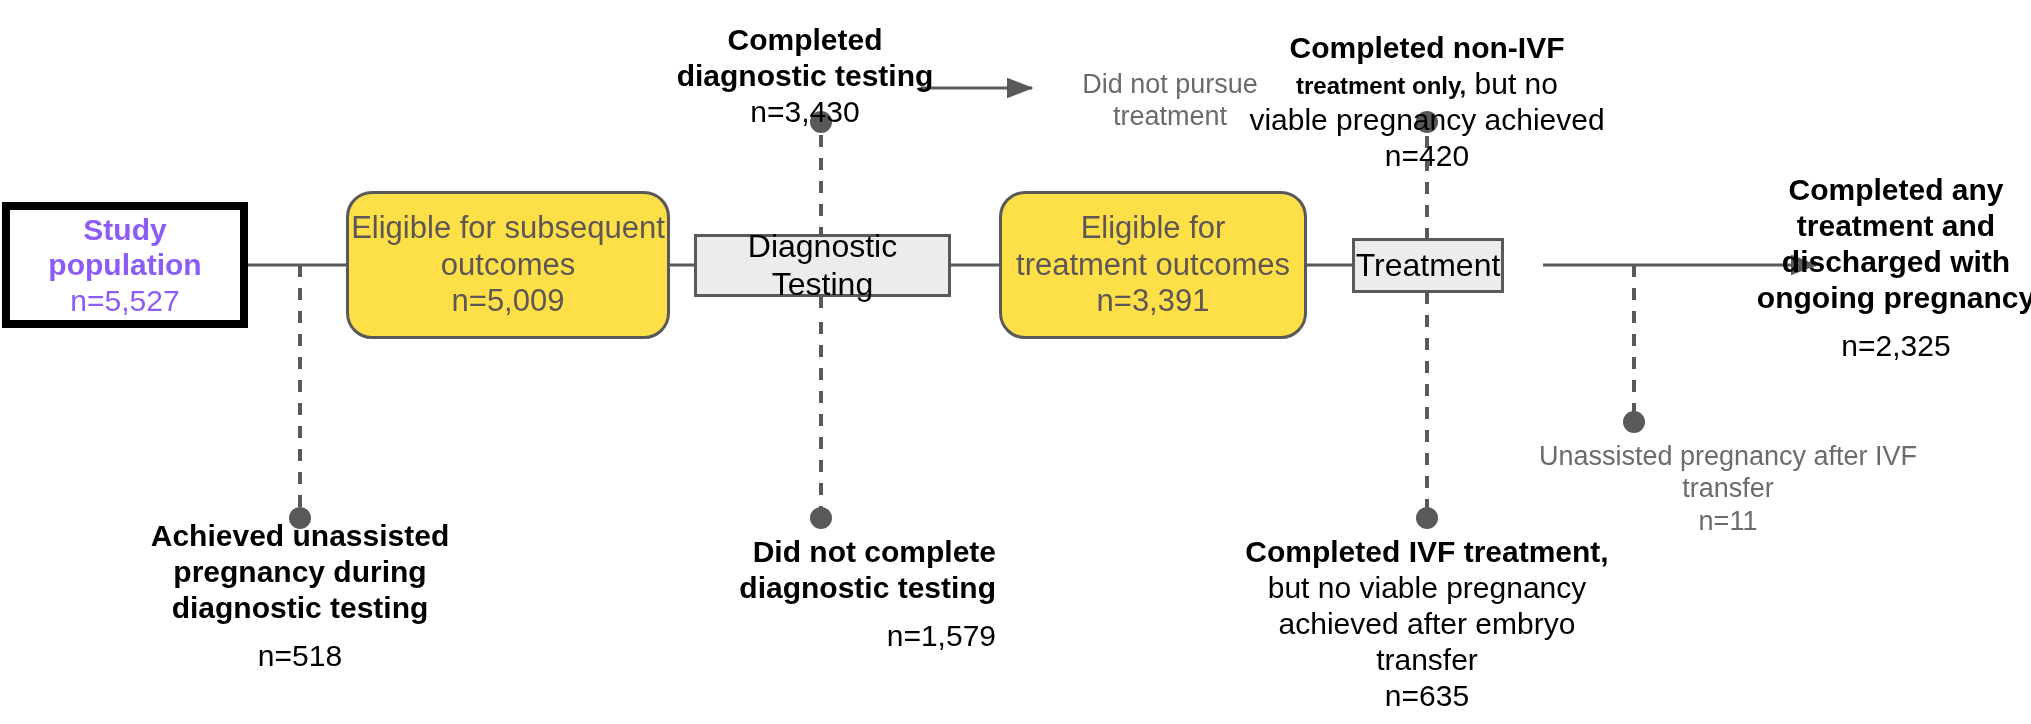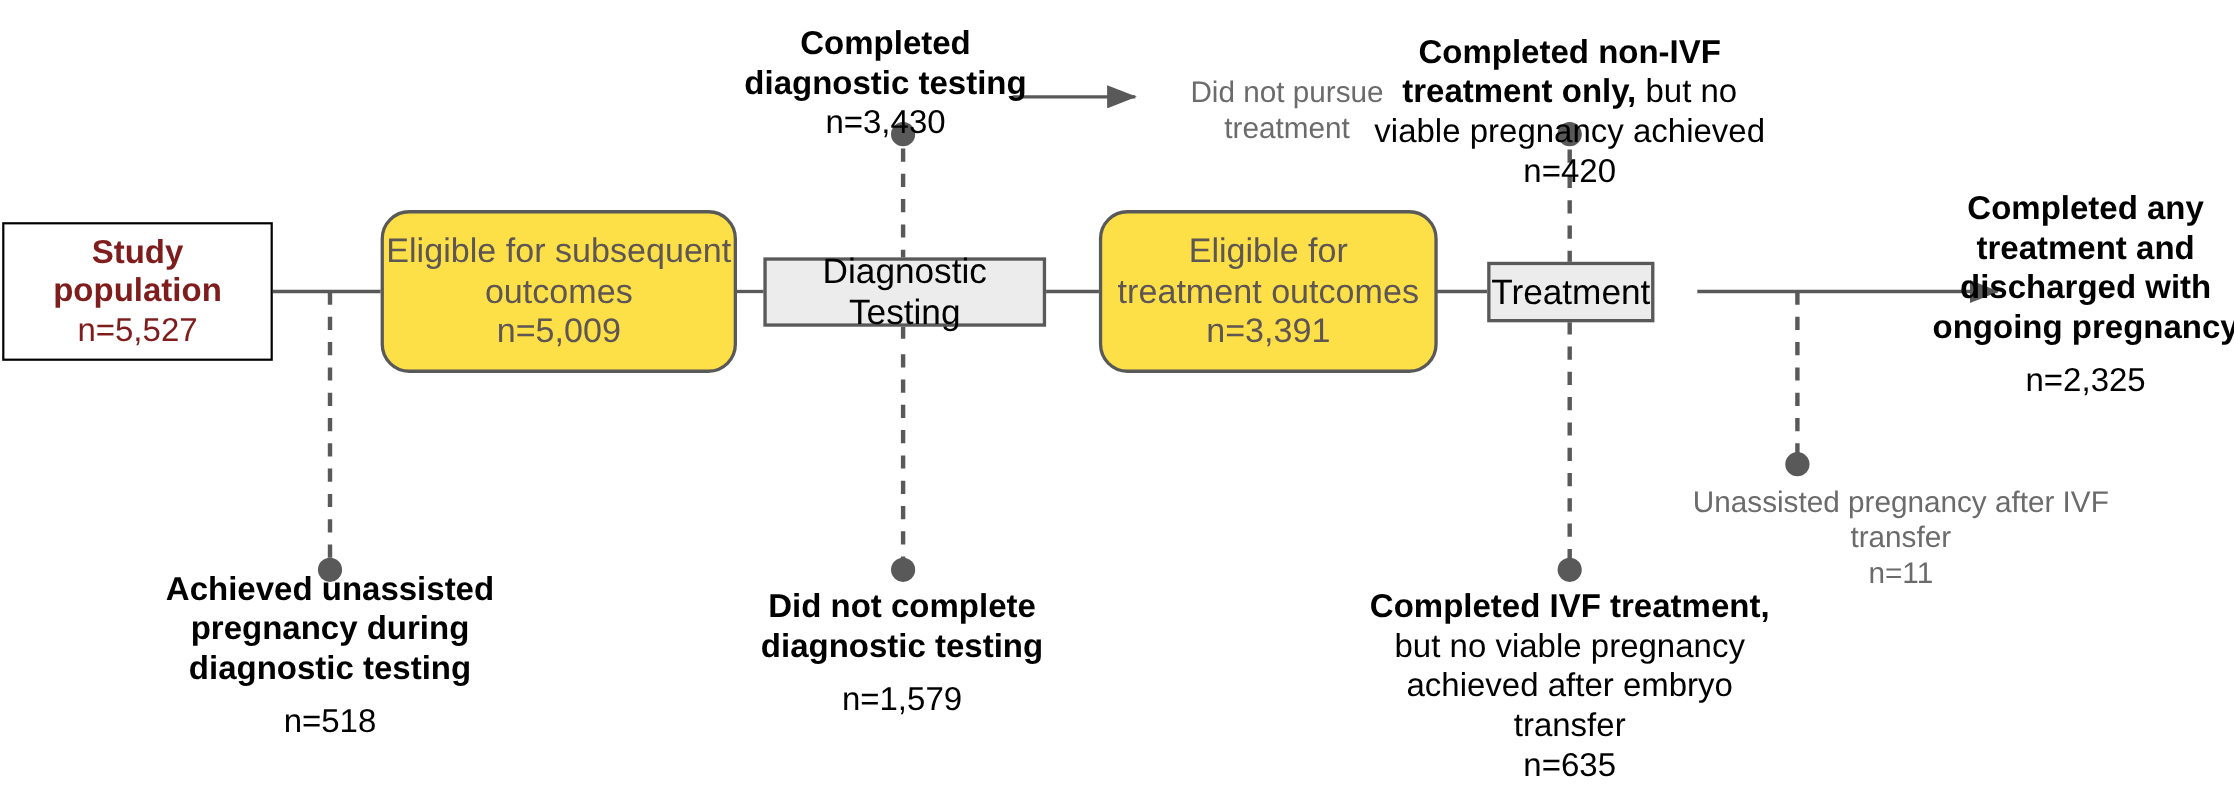--- a/index.html
+++ b/index.html
@@ -26,22 +26,22 @@
     box-sizing: border-box;
     display: flex;
     flex-direction: column;
     align-items: center;
     justify-content: center;
     text-align: center;
     line-height: 1.18;
   }
   .node-white {
     background: #ffffff;
-    border: 2px solid #000000;
-    color: #7f1d1d;
+    border: 8px solid #000000;
+    color: #8b5cf6;
   }
   .node-pink {
     background: #fde047;
     border: 3px solid #595959;
     border-radius: 26px;
     color: #5e5555;
   }
   .node-gray {
     background: #ececec;
     border: 3px solid #595959;
@@ -54,21 +54,21 @@
 
   .anno {
     position: absolute;
     text-align: center;
     line-height: 1.2;
   }
   .anno-black { color: #000000; }
   .anno-gray  { color: #6b6b6b; }
   .anno .b { font-weight: bold; font-size: 30px; display: block; }
   .anno .n { font-weight: normal; font-size: 30px; display: block; }
-  .anno .bi { font-weight: bold; font-size: 30px; }
+  .anno .bi { font-weight: bold; font-size: 24px; }
   .anno .ni { font-weight: normal; font-size: 30px; }
   .anno-gray .b, .anno-gray .n, .anno-gray .bi, .anno-gray .ni { font-size: 27px; }
   .gap { display: block; height: 12px; }
 </style>
 </head>
 <body>
 
 <div id="canvas">
 
   <svg id="svg-layer" viewBox="0 0 2031 724" xmlns="http://www.w3.org/2000/svg">
@@ -143,21 +143,21 @@
     <span class="b">Completed</span>
     <span class="b">diagnostic testing</span>
     <span class="n">n=3,430</span>
   </div>
 
   <div class="anno anno-gray" style="left:1040px; top:68px; width:260px;">
     <span class="n">Did not pursue</span>
     <span class="n">treatment</span>
   </div>
 
-  <div class="anno anno-black" style="left:630px; top:534px; width:380px;">
+  <div class="anno anno-black" style="left:616px; top:534px; width:380px;text-align:right;">
     <span class="b">Did not complete</span>
     <span class="b">diagnostic testing</span>
     <span class="gap"></span>
     <span class="n">n=1,579</span>
   </div>
 
   <div class="anno anno-black" style="left:1217px; top:0px; width:420px;margin-top:30px;">
     <span class="b">Completed non-IVF</span>
     <span class="b" style="display:block;">
       <span class="bi">treatment only,</span><span class="ni"> but no</span>

